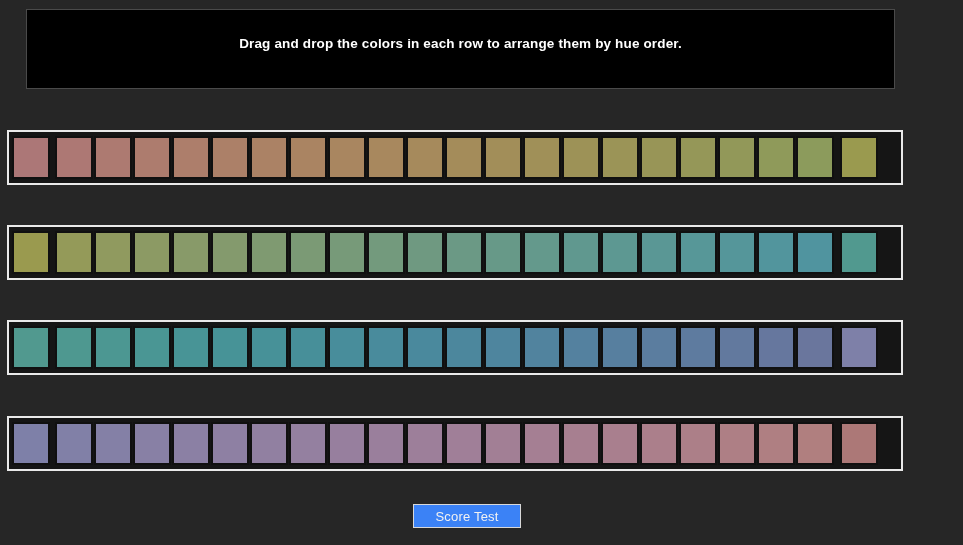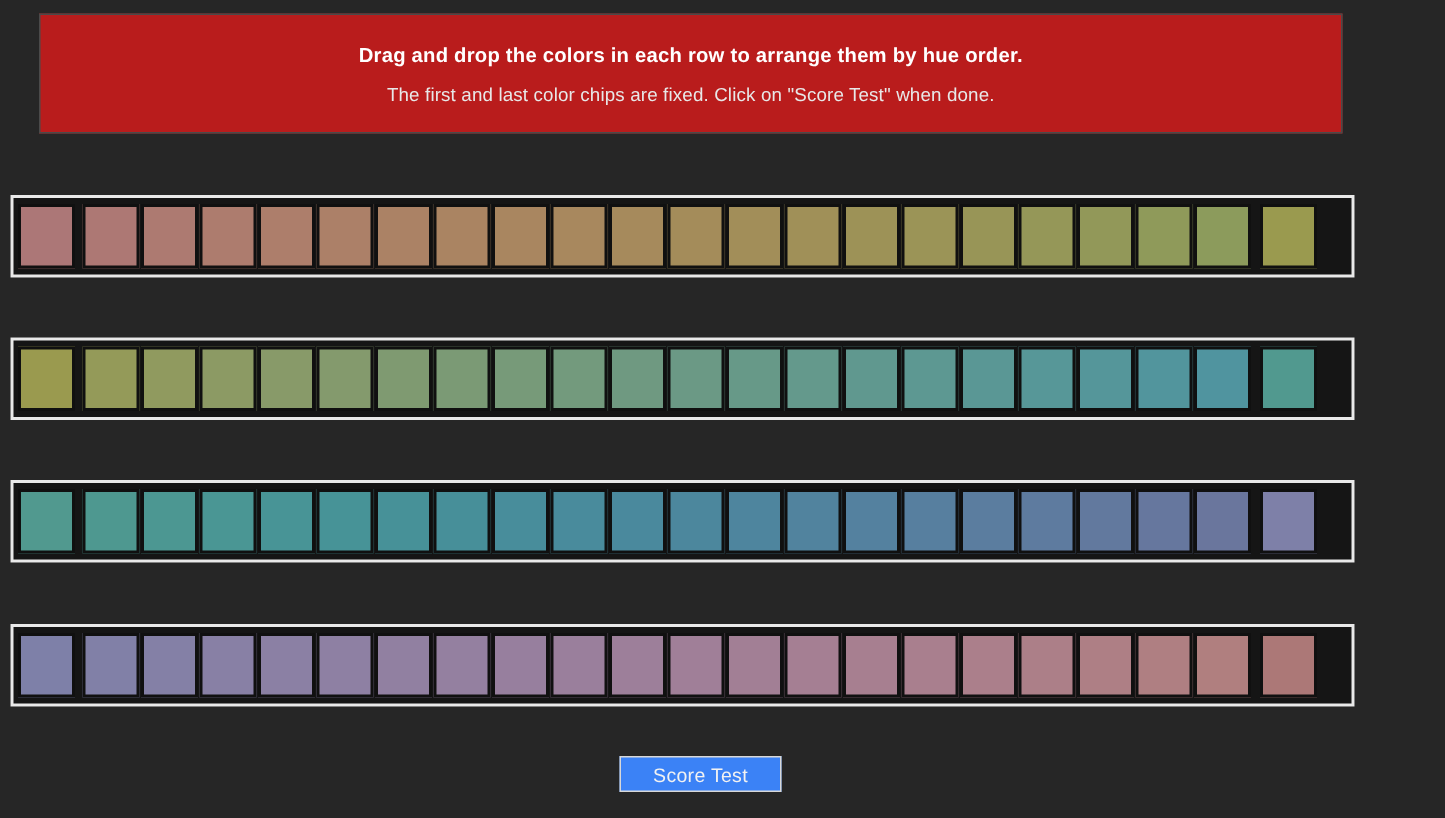--- a/index.html
+++ b/index.html
@@ -17,21 +17,21 @@
   }
 
   
   #instructions {
     position: absolute;
     left: 26px;
     top: 9px;
     width: 869px;
     height: 80px;
     border: 1px solid #4a4a4a;
-    background: #b91c1c;
+    background: #000000;
     box-sizing: border-box;
     display: flex;
     flex-direction: column;
     align-items: center;
     justify-content: center;
   }
   .instr-line1 {
     color: #ffffff;
     font-size: 13.5px;
     font-weight: bold;
@@ -107,21 +107,20 @@
     align-items: center;
     justify-content: center;
     letter-spacing: 0.2px;
   }
 </style>
 </head>
 <body>
 
 <div id="instructions">
   <div class="instr-line1">Drag and drop the colors in each row to arrange them by hue order.</div>
-  <div class="instr-line2">The first and last color chips are fixed. Click on "Score Test" when done.</div>
 </div>
 
 <div id="rows">
     <div class="chip-row" data-rowindex="0">
       <div class="chip fixed" style="background-color: rgb(172, 119, 119);"></div>
       <div class="chip" style="background-color: rgb(173, 120, 116);"></div>
       <div class="chip" style="background-color: rgb(173, 122, 113);"></div>
       <div class="chip" style="background-color: rgb(173, 124, 110);"></div>
       <div class="chip" style="background-color: rgb(173, 126, 107);"></div>
       <div class="chip" style="background-color: rgb(172, 128, 104);"></div>

